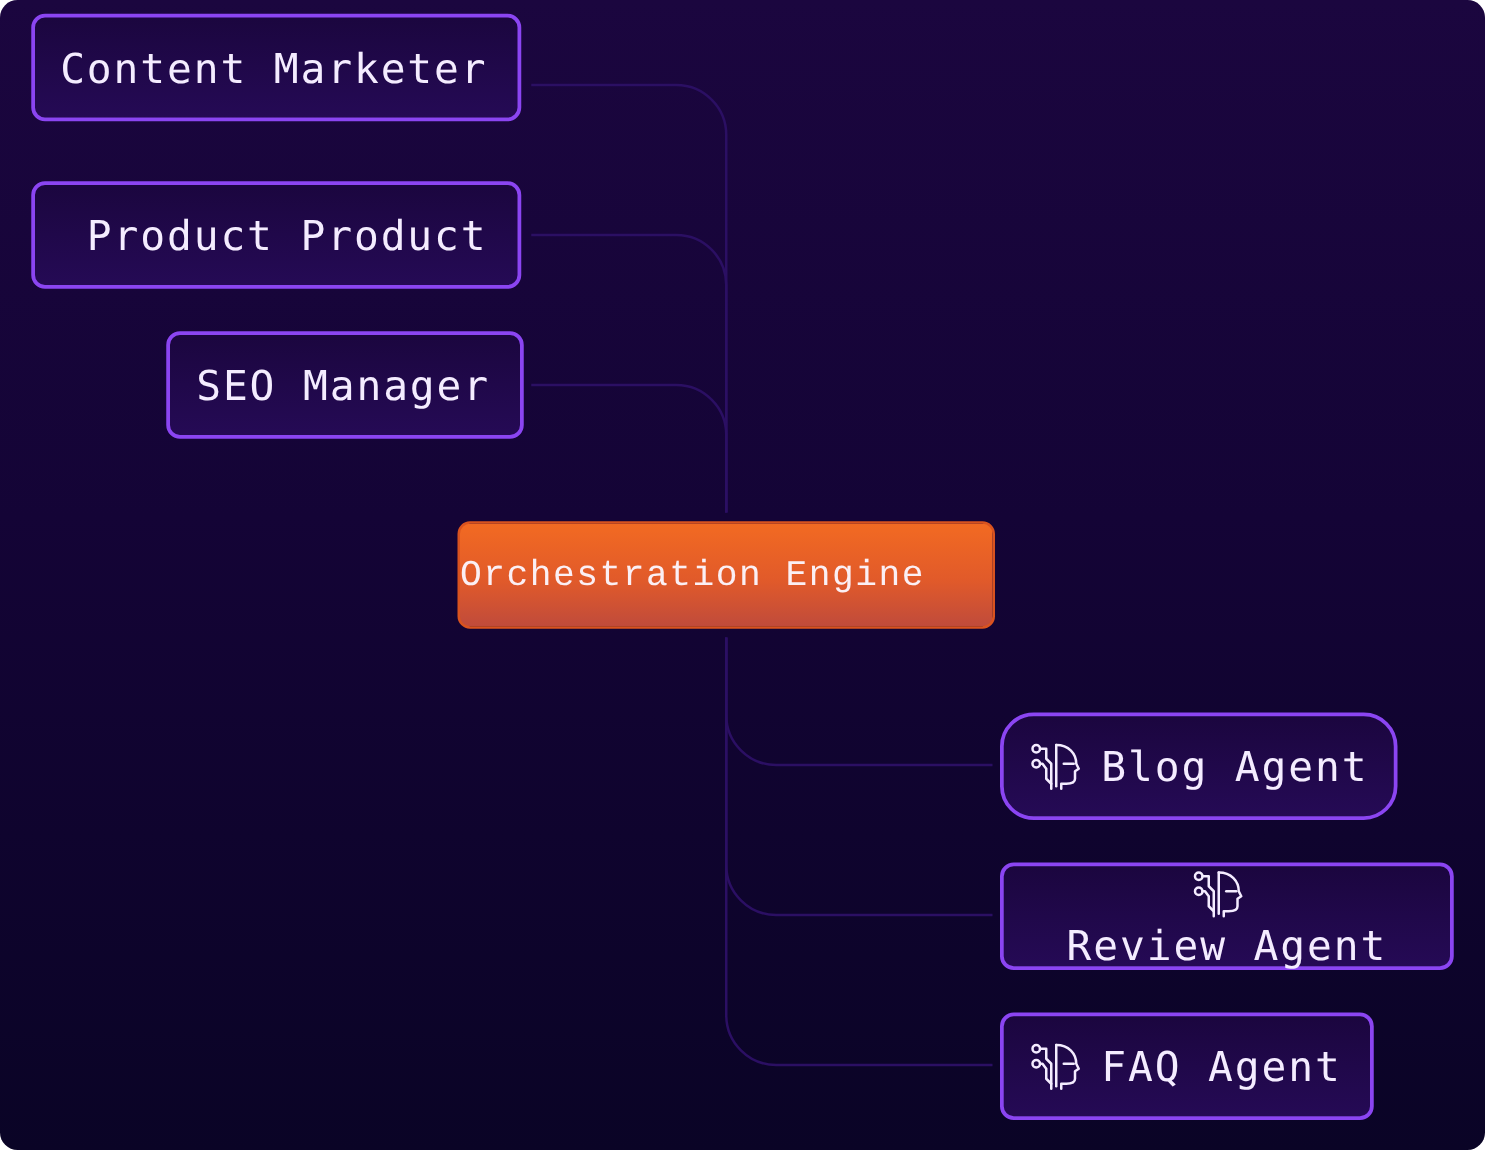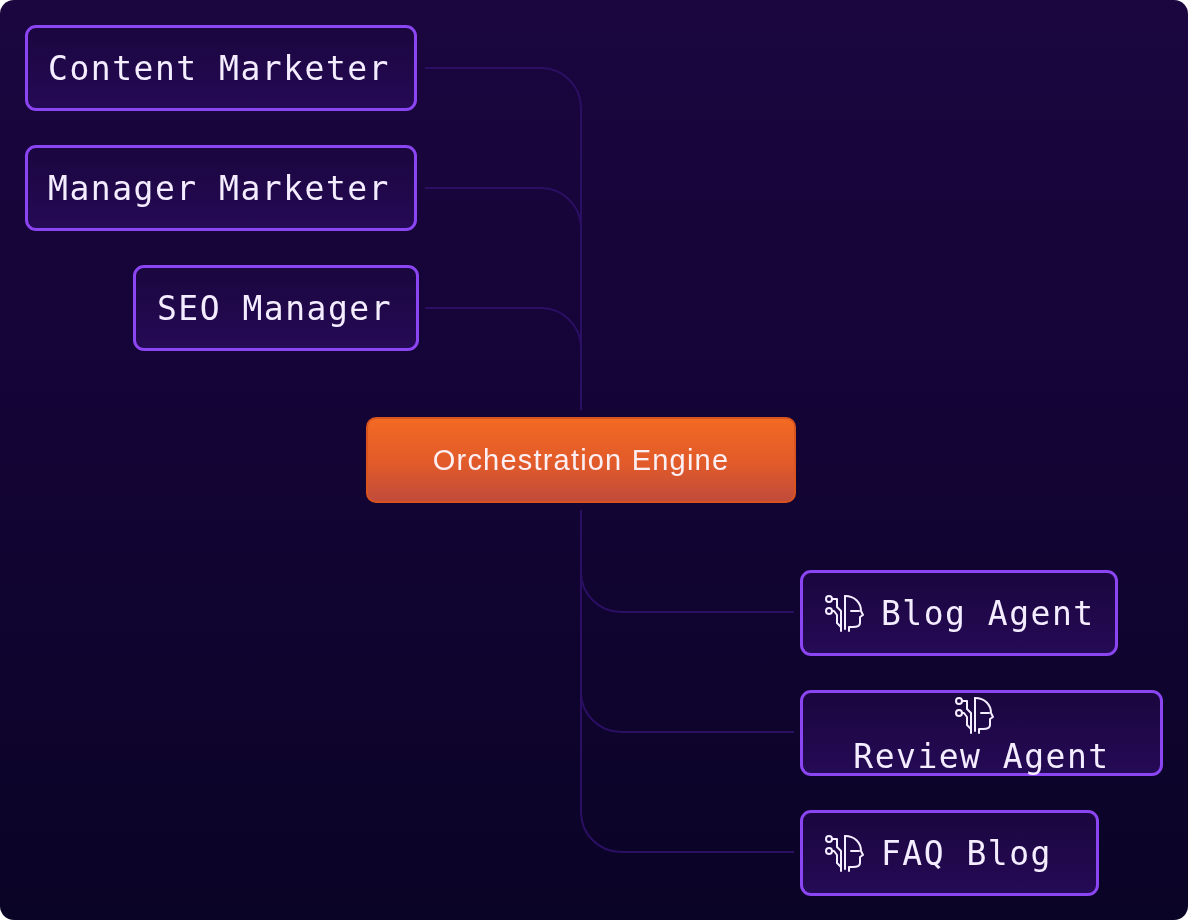--- a/index.html
+++ b/index.html
@@ -22,23 +22,23 @@
     padding-right: 24px; white-space: nowrap;
   }
   .node.agent { justify-content: flex-start; padding-left: 20px; padding-right: 20px; }
   .node .icon { width: 44px; height: 44px; margin-right: 14px; flex: 0 0 auto; }
   .engine {
     position: absolute; box-sizing: border-box;
     left: 366px; top: 417px; width: 430px; height: 86px;
     border: 2px solid #d9531f; border-radius: 10px;
     background: linear-gradient(180deg, #f26a22 0%, #e15a2a 55%, #c04b3b 100%);
     color: #fbeff4;
-    font-family: Liberation Sans, sans-serif;
+    font-family: Liberation Mono, monospace;
     font-size: 29px; letter-spacing: 1.2px;
-    display: flex; align-items: center; justify-content: center;
+    display: flex; align-items: center; 
     white-space: nowrap;
   }
 </style>
 </head>
 <body>
 
 <div class="card">
 
   <svg class="connectors" width="1188" height="920">
     <g fill="none" stroke="#2b0f63" stroke-width="2">
@@ -46,35 +46,35 @@
       <path d="M 425 68 L 541 68 A 40 40 0 0 1 581 108 L 581 410"></path>
       <path d="M 425 188 L 541 188 A 40 40 0 0 1 581 228 L 581 410"></path>
       <path d="M 425 308 L 541 308 A 40 40 0 0 1 581 348 L 581 410"></path>
 
       <path d="M 581 510 L 581 572 A 40 40 0 0 0 621 612 L 794 612"></path>
       <path d="M 581 510 L 581 692 A 40 40 0 0 0 621 732 L 794 732"></path>
       <path d="M 581 510 L 581 812 A 40 40 0 0 0 621 852 L 794 852"></path>
     </g>
   </svg>
 
-  <div class="node" style="left:25px; top:25px; width:392px; height:86px;">
+  <div class="node" style="left:25px; top:11px; width:392px; height:86px;">
     <span>Content Marketer</span>
   </div>
   <div class="node" style="left:25px; top:145px; width:392px; height:86px;">
-    <span>Manager Marketer</span>
+    <span>Product Product</span>
   </div>
   <div class="node" style="left:133px; top:265px; width:286px; height:86px;">
     <span>SEO Manager</span>
   </div>
 
   <div class="engine">
     <span>Orchestration Engine</span>
   </div>
 
-  <div class="node agent" style="left:800px; top:570px; width:318px; height:86px;">
+  <div class="node agent" style="left:800px; top:570px; width:318px; height:86px;border-radius:27px;">
     <svg class="icon" viewBox="0 0 44 44">
       <g fill="none" stroke="#f4ecff" stroke-width="2" stroke-linecap="round" stroke-linejoin="round">
         <circle cx="6" cy="8" r="3"></circle>
         <circle cx="6" cy="20" r="3"></circle>
         <path d="M9 8 H14 V16 L18 20 V40"></path>
         <path d="M9 20 H11 L14 24 V32 L18 36"></path>
         <path d="M22 5 C32 5 38 12 38 20 L40 24 L37 26 V32 C37 35 34 36 30 36 H26 V40"></path>
         <path d="M22 5 V38"></path>
         <path d="M28 20 H36"></path>
       </g>
@@ -102,16 +102,16 @@
       <g fill="none" stroke="#f4ecff" stroke-width="2" stroke-linecap="round" stroke-linejoin="round">
         <circle cx="6" cy="8" r="3"></circle>
         <circle cx="6" cy="20" r="3"></circle>
         <path d="M9 8 H14 V16 L18 20 V40"></path>
         <path d="M9 20 H11 L14 24 V32 L18 36"></path>
         <path d="M22 5 C32 5 38 12 38 20 L40 24 L37 26 V32 C37 35 34 36 30 36 H26 V40"></path>
         <path d="M22 5 V38"></path>
         <path d="M28 20 H36"></path>
       </g>
     </svg>
-    <span>FAQ Blog</span>
+    <span>FAQ Agent</span>
   </div>
 
 </div>
 
 </body></html>

